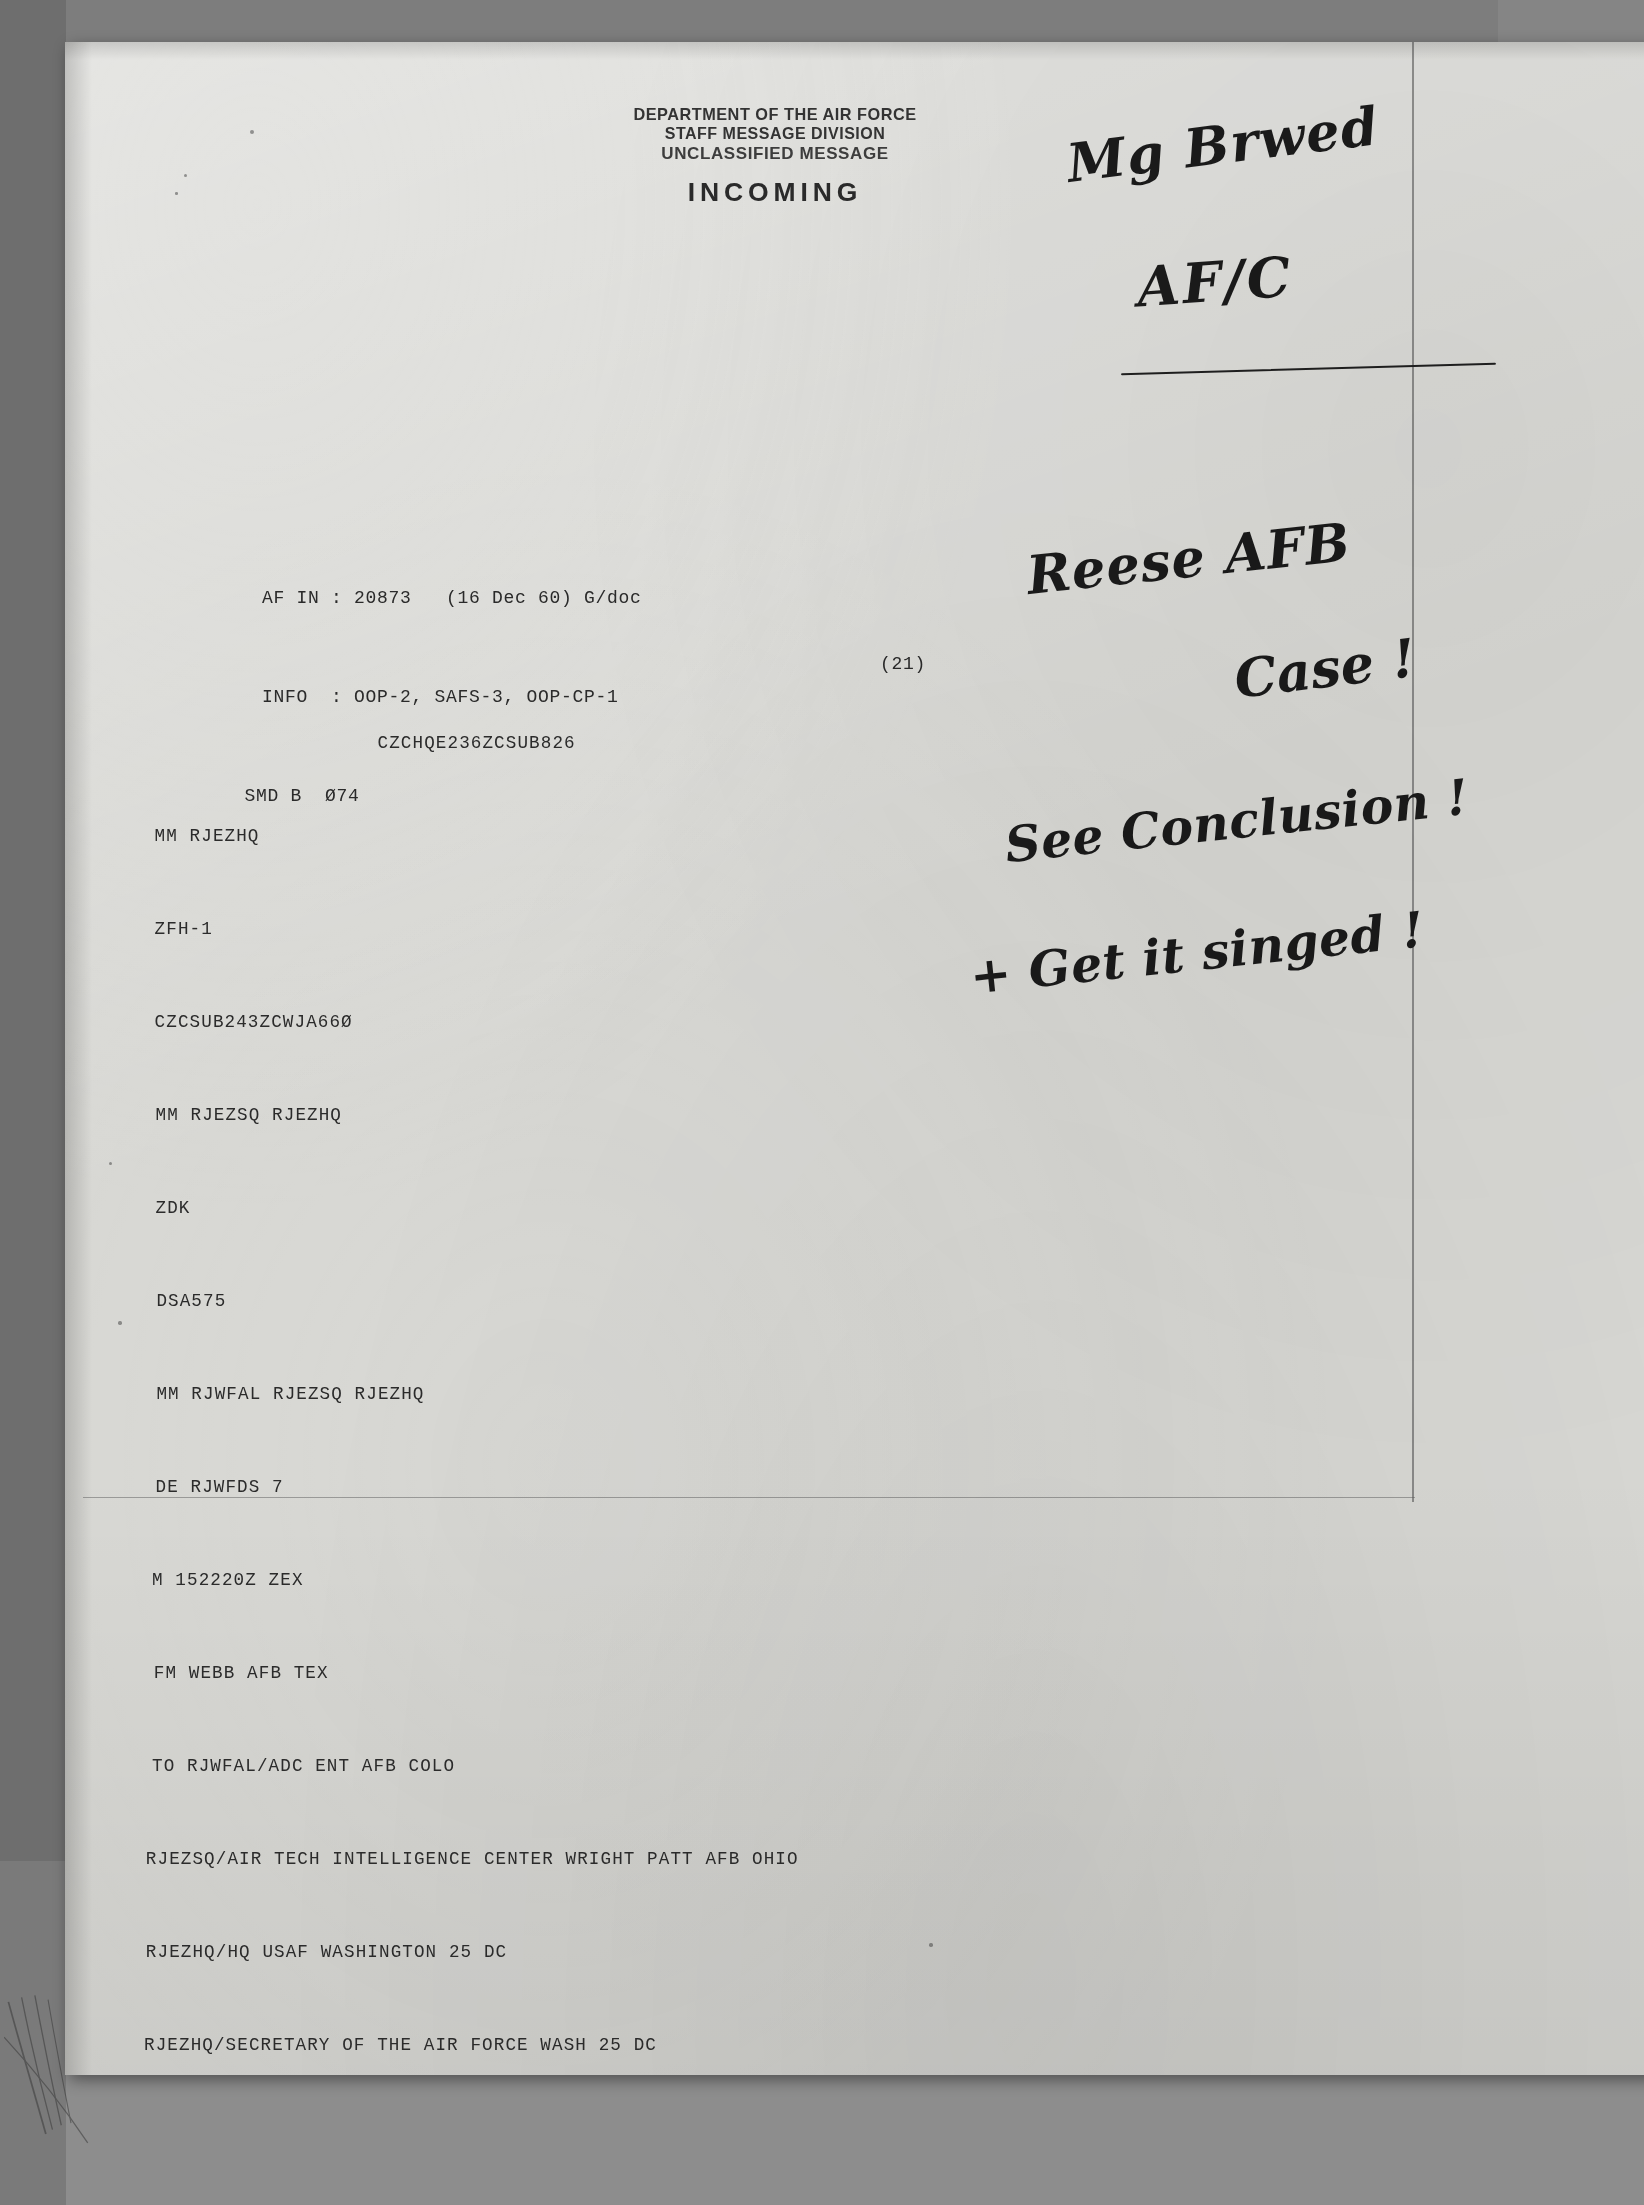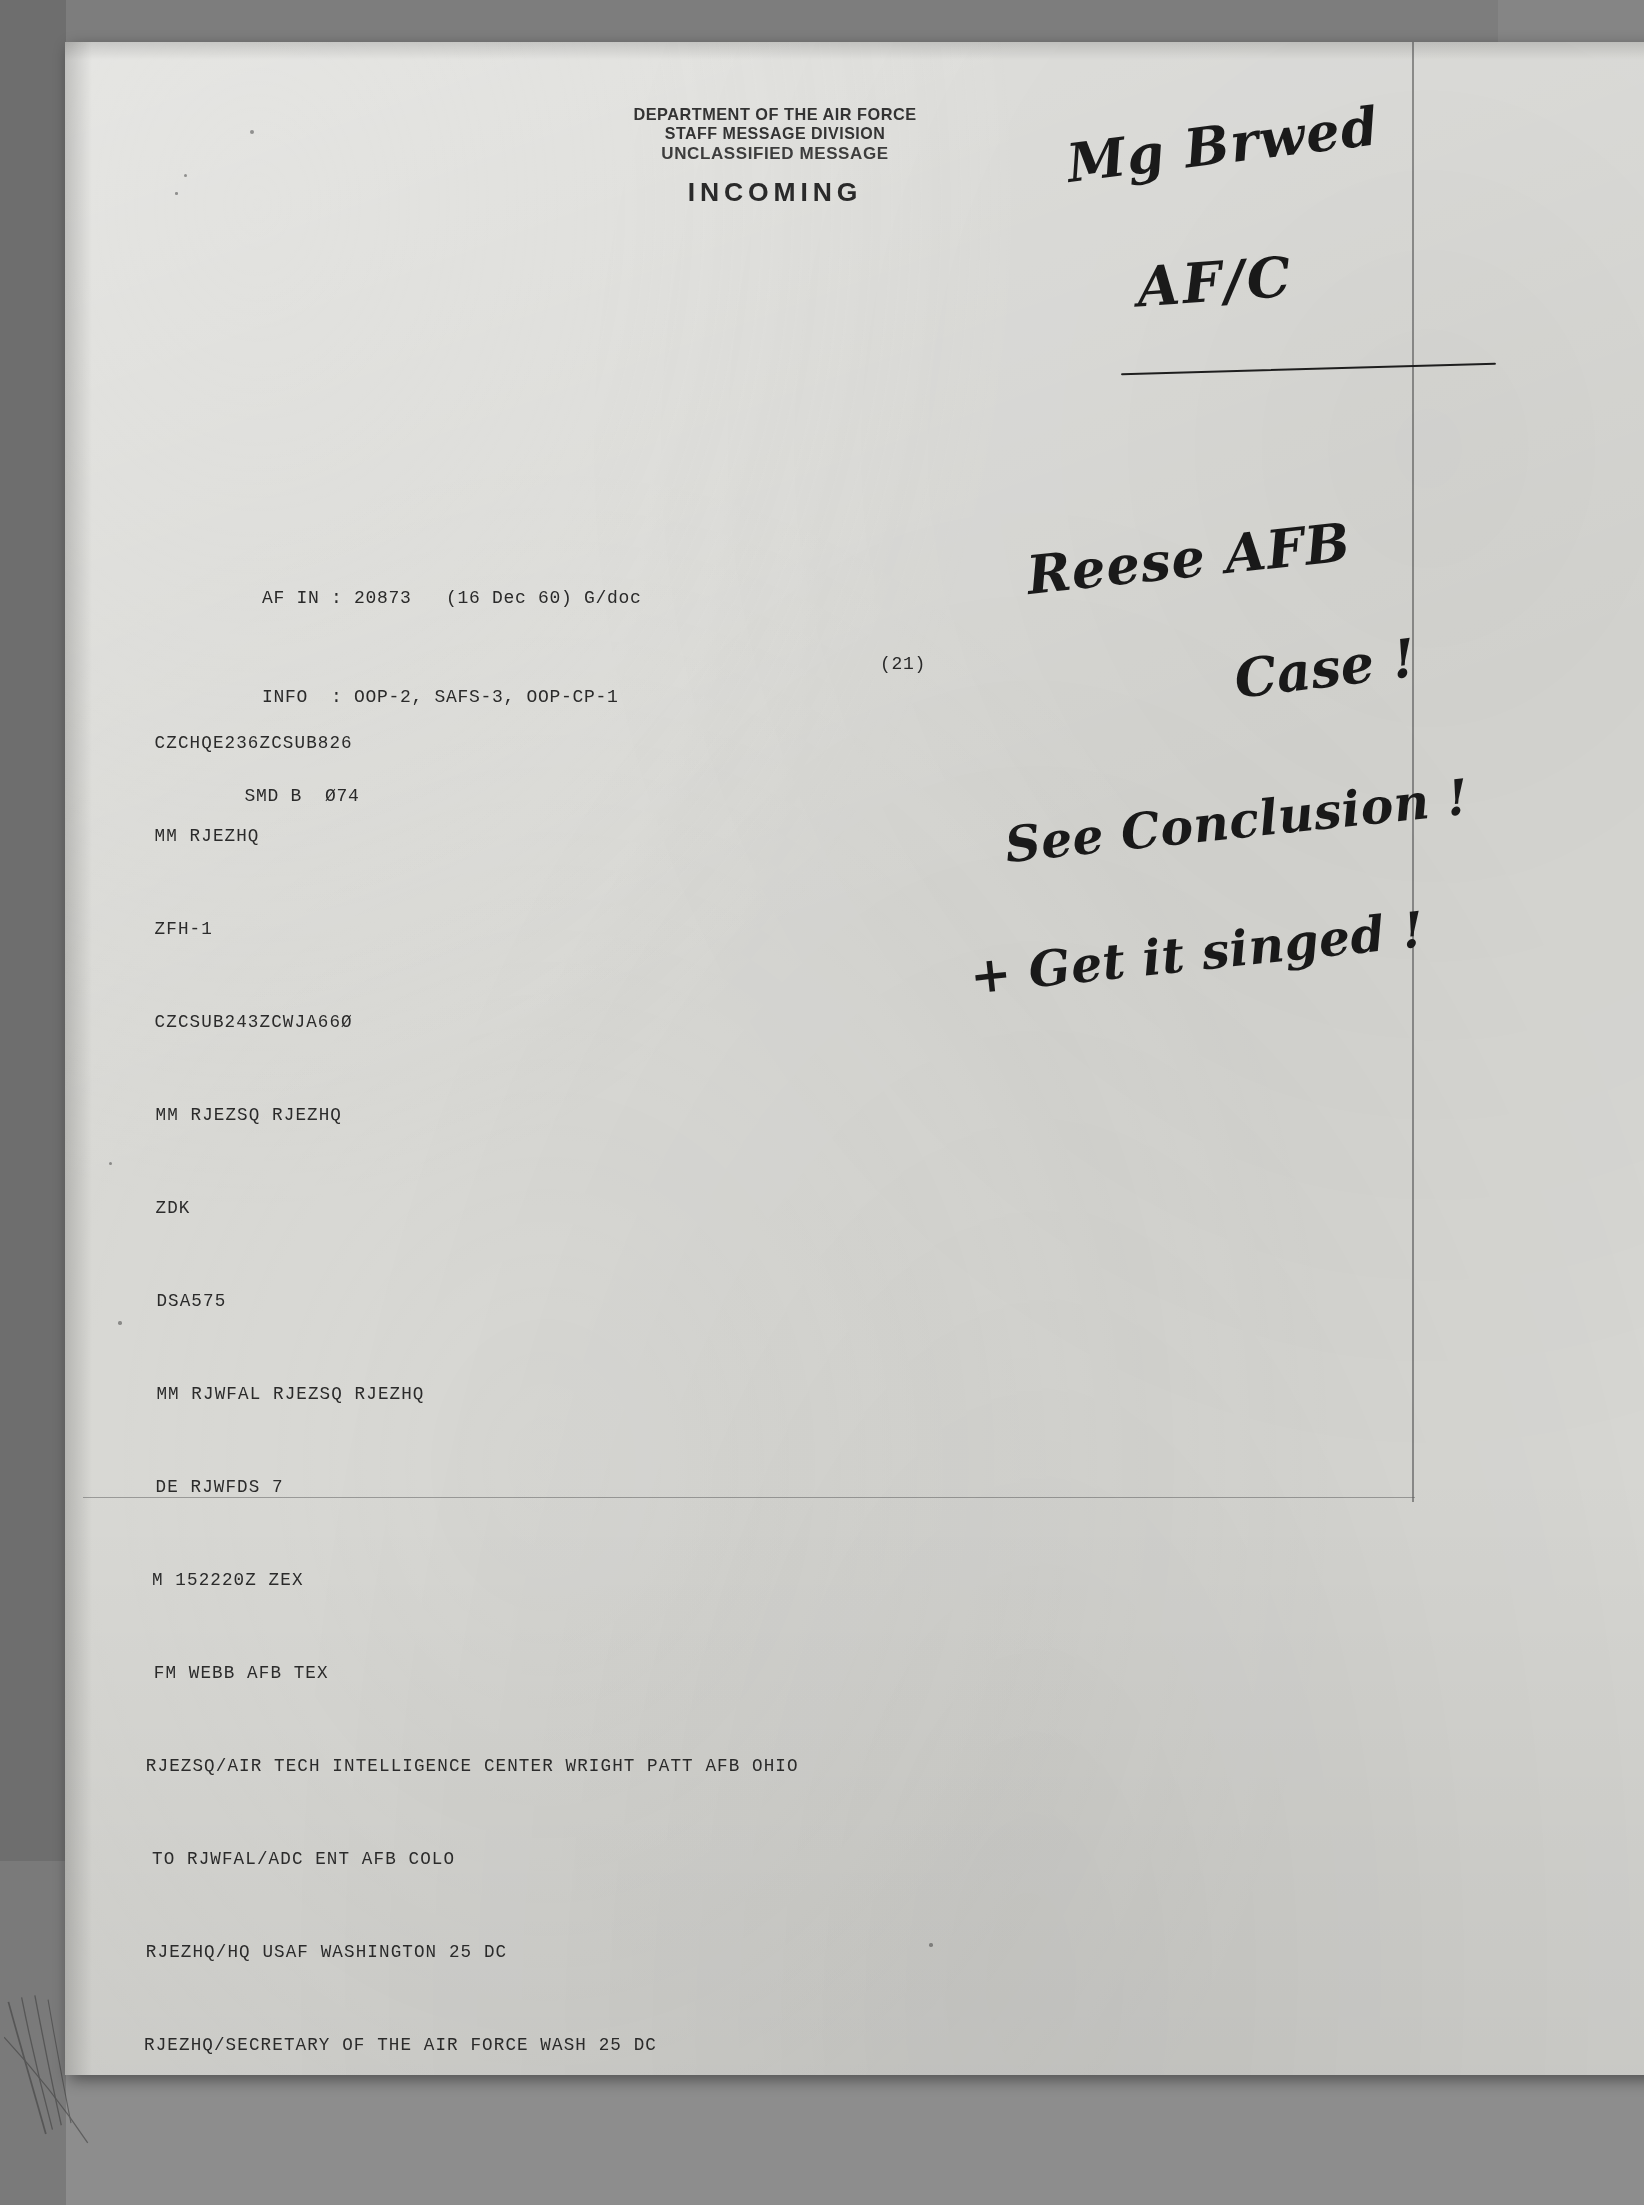--- a/index.html
+++ b/index.html
@@ -301,33 +301,33 @@
       <div class="r-row">
         <span>INFO  : OOP-2, SAFS-3, OOP-CP-1</span>
         <span class="r-count">(21)</span>
       </div>
       <div class="r-row" style="margin-left:-17.6px;">
         <span>SMD B  Ø74</span>
       </div>
     </div>
 
     <div id="message" class="typed">
-      <div class="m-row" style="margin-left:2.6px;">CZCHQE236ZCSUB826</div>
+      <div class="m-row" style="margin-left:2.6px;text-align:center;">CZCHQE236ZCSUB826</div>
       <div class="m-row" style="margin-left:2.6px;">MM RJEZHQ</div>
       <div class="m-row" style="margin-left:2.6px;">ZFH-1</div>
       <div class="m-row" style="margin-left:2.6px;">CZCSUB243ZCWJA66Ø</div>
       <div class="m-row" style="margin-left:3.5px;">MM RJEZSQ RJEZHQ</div>
       <div class="m-row" style="margin-left:3.5px;">ZDK</div>
       <div class="m-row" style="margin-left:4.4px;">DSA575</div>
       <div class="m-row" style="margin-left:4.4px;">MM RJWFAL RJEZSQ RJEZHQ</div>
       <div class="m-row" style="margin-left:3.5px;">DE RJWFDS 7</div>
       <div class="m-row" style="margin-left:0px;">M 152220Z ZEX</div>
       <div class="m-row" style="margin-left:1.8px;">FM WEBB AFB TEX</div>
+      <div class="m-row" style="margin-left:0px;">TO RJWFAL/ADC ENT AFB COLO</div>
       <div class="m-row" style="margin-left:-6.2px;">RJEZSQ/AIR TECH INTELLIGENCE CENTER WRIGHT PATT AFB OHIO</div>
-      <div class="m-row" style="margin-left:0px;">TO RJWFAL/ADC ENT AFB COLO</div>
       <div class="m-row" style="margin-left:-6.2px;">RJEZHQ/HQ USAF WASHINGTON 25 DC</div>
       <div class="m-row" style="margin-left:-8px;">RJEZHQ/SECRETARY OF THE AIR FORCE WASH 25 DC</div>
       
     </div>
 
     <div class="hand" id="hand-1">Mg Brwed</div>
     <div class="hand" id="hand-2">AF/C</div>
     <div id="hand-underline"></div>
     <div class="hand" id="hand-3">Reese AFB</div>
     <div class="hand" id="hand-4">Case !</div>

